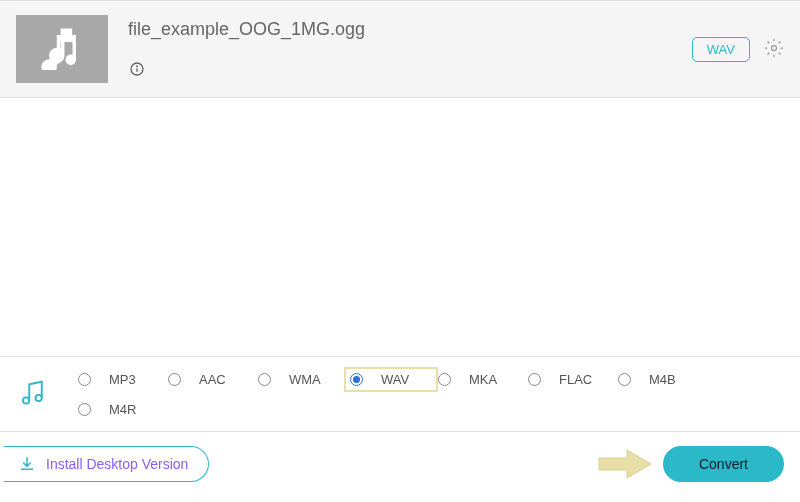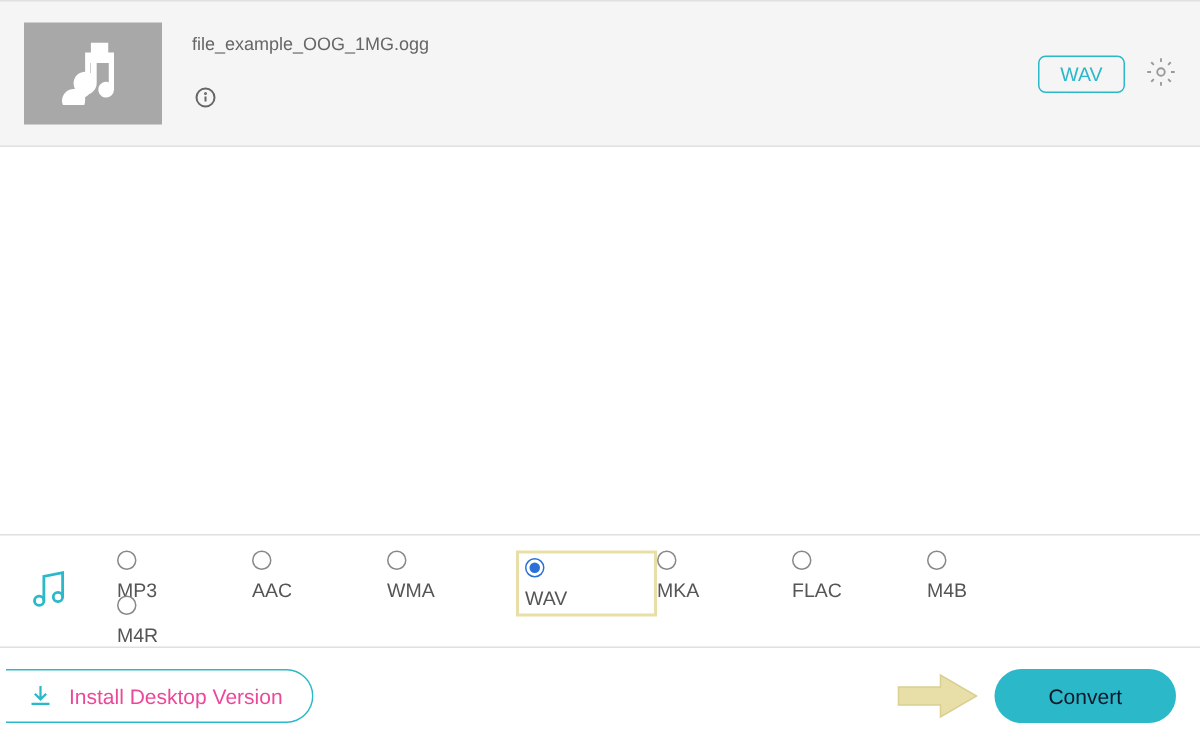--- a/index.html
+++ b/index.html
@@ -1,41 +1,41 @@
 <!DOCTYPE html>
 <html><head>
 <meta charset="utf-8">
 <style>
 * { box-sizing: border-box; margin: 0; padding: 0; }
 body { font-family: Arial, sans-serif; width: 800px; height: 502px; background: #fff; font-size: 13px; color: #555; }
 
 .file-panel { background: #f5f5f5; border-top: 1px solid #e0e0e0; border-bottom: 1px solid #e0e0e0; display: flex; align-items: center; padding: 12px 16px; height: 98px; }
 .file-thumb { width: 92px; height: 68px; background: #a8a8a8; display: flex; align-items: center; justify-content: center; margin-right: 20px; }
 .file-info { flex: 1; }
-.file-name { color: #666; font-size: 12px; margin-bottom: 20px; }
+.file-name { color: #666; font-size: 18px; margin-bottom: 20px; }
 .info-icon { display: inline-flex; align-items: center; justify-content: center; width: 18px; height: 18px; color: #666; }
 .file-actions { display: flex; align-items: center; gap: 14px; }
 .wav-badge { border: 1.5px solid #2bb8c9; color: #2bb8c9; padding: 4px 14px; border-radius: 5px; font-size: 13px; font-weight: 500; }
 .gear-icon { color: #999; }
 
 .middle-space { height: 258px; }
 
 .format-section { border-top: 1px solid #e0e0e0; border-bottom: 1px solid #e0e0e0; padding: 10px 16px 10px 10px; display: flex; align-items: center; }
 .format-icon { color: #2bb8c9; margin-right: 30px; margin-left: 8px; }
 .format-grid { display: grid; grid-template-columns: repeat(7, 90px); grid-template-rows: repeat(2, 24px); gap: 6px 0; }
-.radio-item { display: flex; align-items: flex-start; gap: 6px; cursor: pointer; flex-direction: column; }
+.radio-item { display: flex; align-items: center; gap: 18px; cursor: pointer; }
 .radio-circle { width: 13px; height: 13px; border: 1.5px solid #888; border-radius: 50%; display: flex; align-items: center; justify-content: center; flex-shrink: 0; }
 .radio-item.selected .radio-circle { border-color: #2b6fd8; }
 .radio-dot { width: 7px; height: 7px; background: #2b6fd8; border-radius: 50%; display: none; }
 .radio-item.selected .radio-dot { display: block; }
 .radio-label { color: #555; font-size: 13px; }
 .highlight-box { border: 2px solid #e8dfa8; padding: 3px 10px 3px 4px; margin-left: -4px; }
 
 .bottom-bar { display: flex; align-items: center; justify-content: space-between; padding: 14px 16px 14px 4px; }
-.install-btn { display: flex; align-items: center; gap: 10px; border: 1.5px solid #2bb8c9; color: #ec4899; padding: 8px 20px 8px 14px; border-radius: 20px; border-top-left-radius: 0; border-bottom-left-radius: 0; border-left: none; background: #fff; font-size: 14px; }
+.install-btn { display: flex; align-items: center; gap: 10px; border: 1.5px solid #2bb8c9; color: #8b5cf6; padding: 8px 20px 8px 14px; border-radius: 20px; border-top-left-radius: 0; border-bottom-left-radius: 0; border-left: none; background: #fff; font-size: 14px; }
 .right-actions { display: flex; align-items: center; gap: 10px; }
 .arrow-annot { width: 56px; height: 34px; position: relative; }
 .convert-btn { background: #2bb8c9; color: #0f172a; border: none; padding: 10px 36px; border-radius: 20px; font-size: 14px; }
 </style>
 </head>
 <body>
 
 <div class="file-panel">
   <div class="file-thumb">
     <svg width="42" height="42" viewBox="0 0 24 24" fill="#fff">

